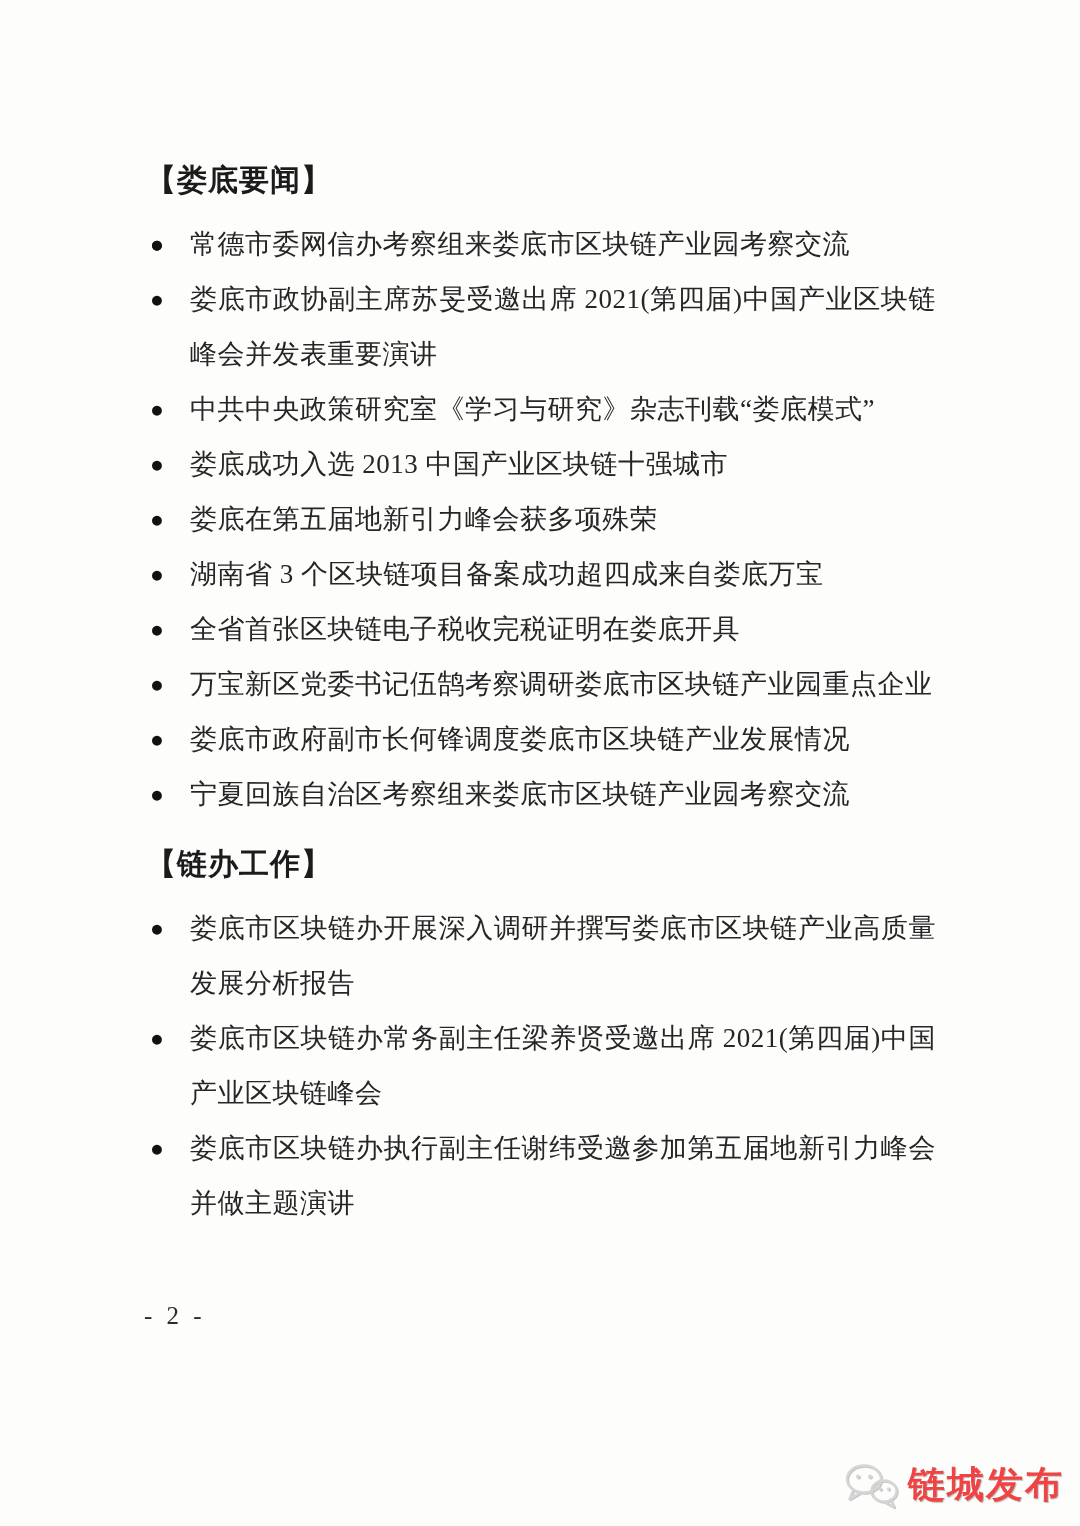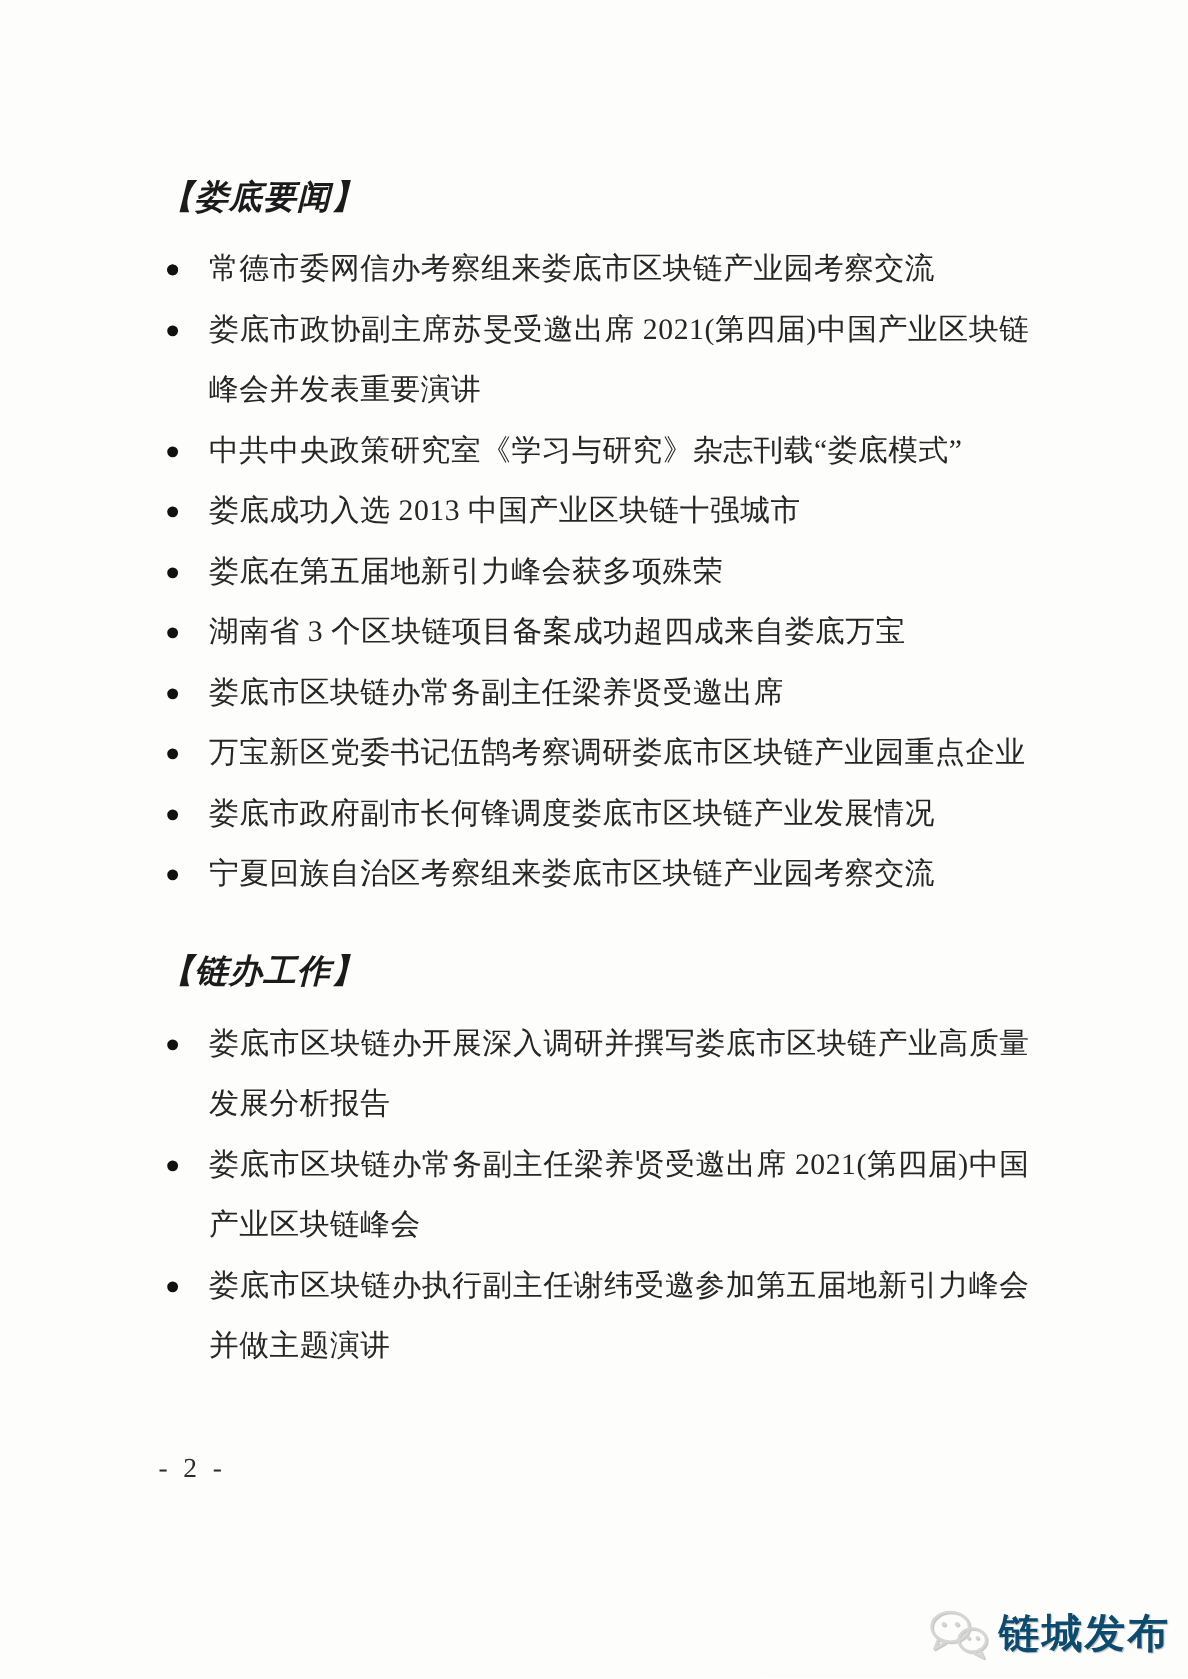--- a/index.html
+++ b/index.html
@@ -18,24 +18,23 @@
     color: #232323;
     overflow: hidden;
   }
   .section-title {
     font-size: 30px;
     font-weight: 700;
     line-height: 44px;
     margin: 0 0 15px -4px;
     color: #1b1b1b;
     letter-spacing: 1px;
-    font-style: italic;
   }
   .section + .section {
-    margin-top: 40px;
+    margin-top: 20px;
   }
   ul.news-list {
     list-style: none;
     margin: 0;
     padding: 0;
   }
   ul.news-list li {
     position: relative;
     padding-left: 40px;
     font-size: 27px;
@@ -67,21 +66,21 @@
     bottom: 16px;
     display: flex;
     align-items: center;
     gap: 8px;
     user-select: none;
   }
   .watermark-label {
     font-family: "Liberation Sans", "DejaVu Sans", sans-serif;
     font-size: 37px;
     font-weight: 700;
-    color: #0c4a6e;
+    color: #ef4444;
     letter-spacing: 2px;
     text-shadow: -1px -1px 0 #ffffff, 1px 1px 1px #b9b9b9;
   }
   .wechat-icon {
     display: block;
     filter: drop-shadow(1px 1px 0 #c4c4c4);
   }
 </style>
 </head>
 <body>
@@ -91,21 +90,21 @@
   <div class="section">
     <h2 class="section-title">【娄底要闻】</h2>
     <ul class="news-list">
       <li><span class="bullet">●</span></li>
       <li><span class="bullet">●</span><span>常德市委网信办考察组来娄底市区块链产业园考察交流</span></li>
       <li><span class="bullet">●</span><span>娄底市政协副主席苏旻受邀出席 2021(第四届)中国产业区块链峰会并发表重要演讲</span></li>
       <li><span class="bullet">●</span><span>中共中央政策研究室《学习与研究》杂志刊载“娄底模式”</span></li>
       <li><span class="bullet">●</span><span>娄底成功入选 2013 中国产业区块链十强城市</span></li>
       <li><span class="bullet">●</span><span>娄底在第五届地新引力峰会获多项殊荣</span></li>
       <li><span class="bullet">●</span><span>湖南省 3 个区块链项目备案成功超四成来自娄底万宝</span></li>
-      <li><span class="bullet">●</span><span>娄底市区块链办常务副主任梁养贤受邀出席</span></li>
+      <li><span class="bullet">●</span><span>全省首张区块链电子税收完税证明在娄底开具</span></li>
       <li><span class="bullet">●</span><span>万宝新区党委书记伍鹄考察调研娄底市区块链产业园重点企业</span></li>
       <li><span class="bullet">●</span><span>娄底市政府副市长何锋调度娄底市区块链产业发展情况</span></li>
       <li><span class="bullet">●</span><span>宁夏回族自治区考察组来娄底市区块链产业园考察交流</span></li>
     </ul>
   </div>
 
   <div class="section">
     <h2 class="section-title">【链办工作】</h2>
     <ul class="news-list">
       <li><span class="bullet">●</span><span>娄底市区块链办开展深入调研并撰写娄底市区块链产业高质量发展分析报告</span></li>

